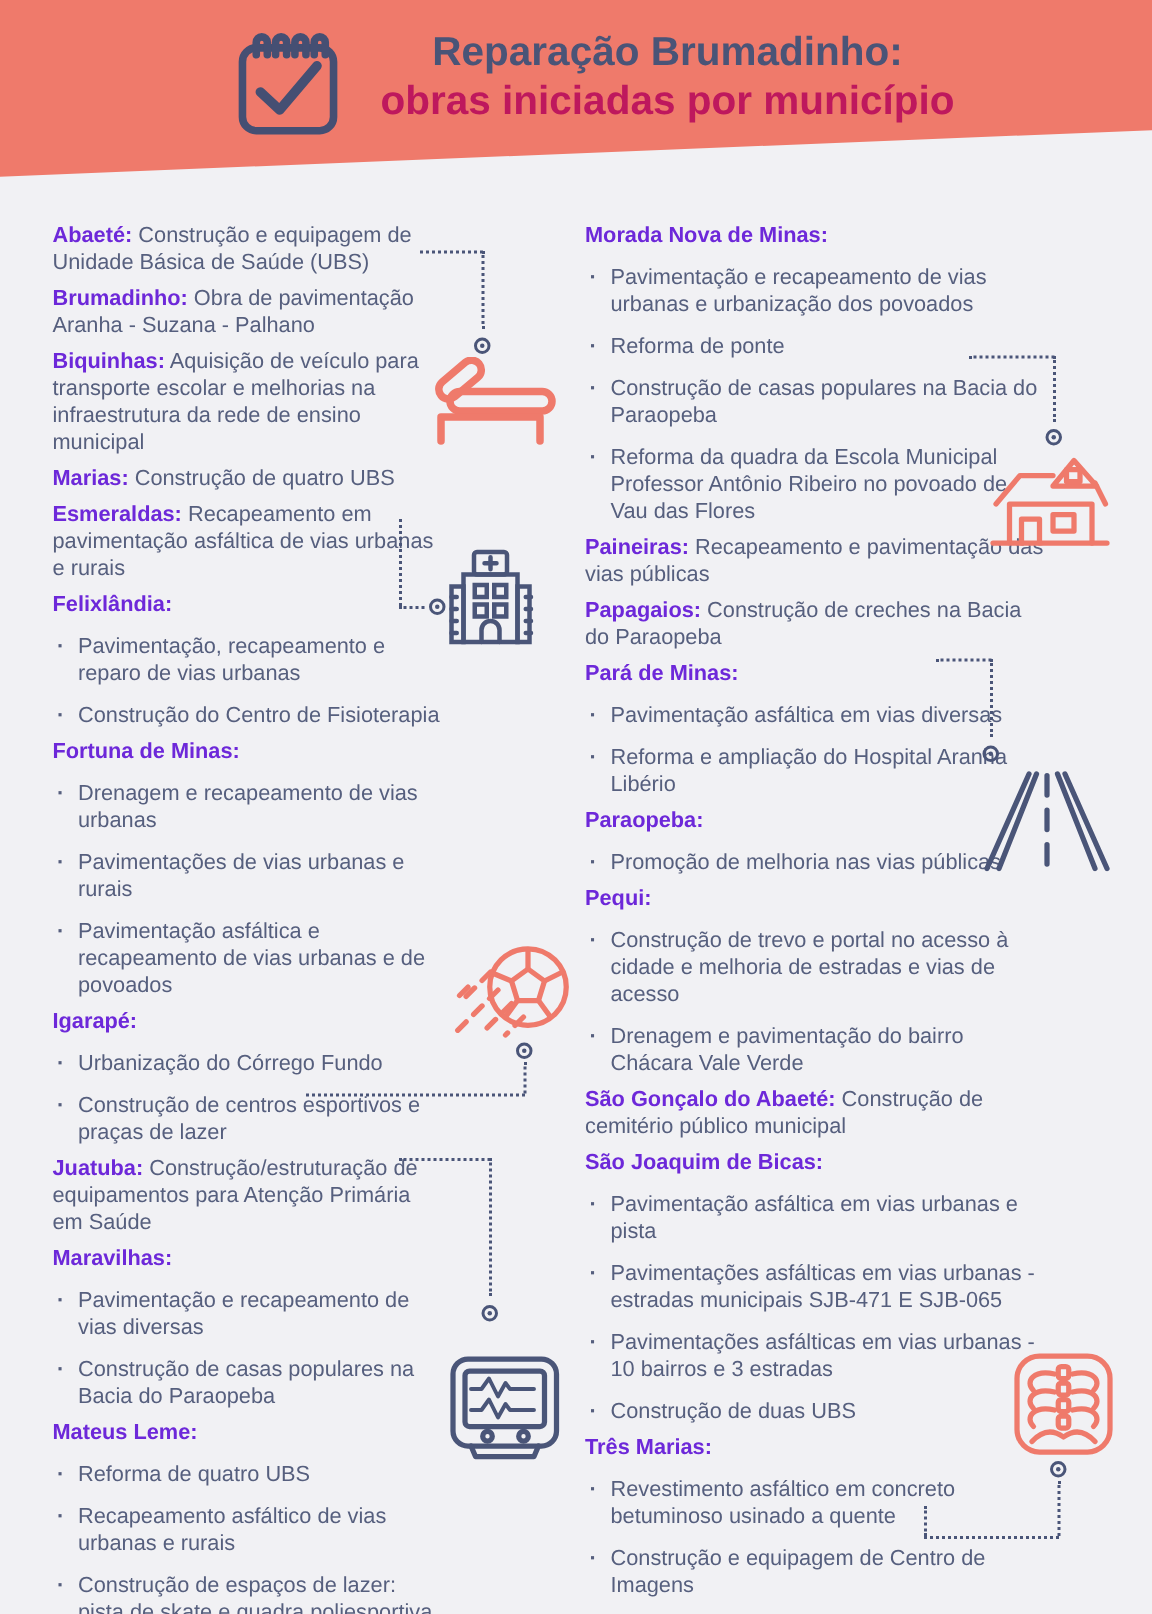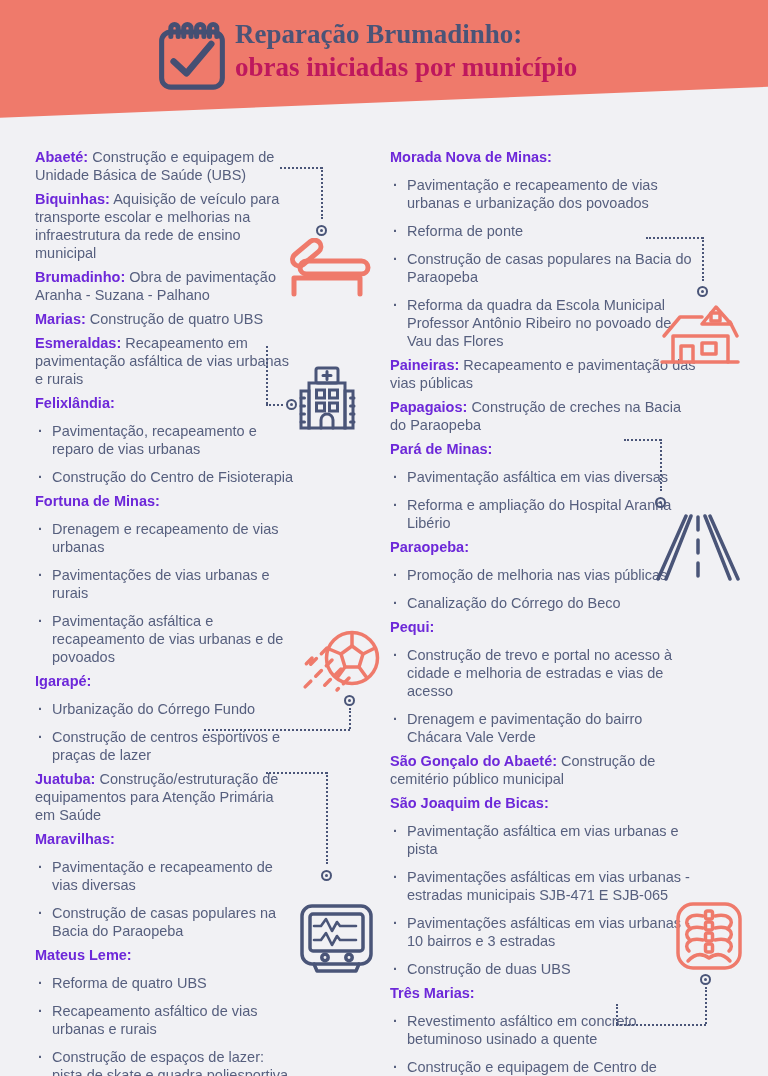--- a/index.html
+++ b/index.html
@@ -9,21 +9,21 @@
     font-family:"Liberation Sans", sans-serif;
   }
   
   .header {
     position:absolute; left:0; top:0; width:768px; height:124px;
     background:#EF7A6B;
     clip-path:polygon(0 0, 100% 0, 100% 70%, 0 95%);
   }
   .title-wrap {
     position:absolute; left:235px; top:18px; width:420px;
-    font-weight:bold; font-size:27px; line-height:33px;font-family:Liberation Serif, serif;
+    text-align:center; font-weight:bold; font-size:27px; line-height:33px;
   }
   .title-l1 { color:#4A5477; }
   .title-l2 { color:#be185d; }
   .hdr-icon { position:absolute; left:146px; top:8px; }
 
   
   .col { position:absolute; top:148px; color:#565F7E; font-size:14.5px; line-height:18px; }
   .col-left  { left:35px;  width:262px; }
   .col-right { left:390px; width:306px; }
   .entry { margin:0 0 6px 0; }
@@ -60,24 +60,24 @@
 <div class="title-wrap">
   <div class="title-l1">Reparação Brumadinho:</div>
   <div class="title-l2">obras iniciadas por município</div>
 </div>
 
 <div class="col col-left">
     <div class="entry">
       <p class="lead"><span class="mname">Abaeté:</span> Construção e equipagem de Unidade Básica de Saúde (UBS)</p>
     </div>
     <div class="entry">
+      <p class="lead"><span class="mname">Brumadinho:</span> Obra de pavimentação Aranha - Suzana - Palhano</p>
+    </div>
+    <div class="entry">
       <p class="lead"><span class="mname">Biquinhas:</span> Aquisição de veículo para transporte escolar e melhorias na infraestrutura da rede de ensino municipal</p>
-    </div>
-    <div class="entry">
-      <p class="lead"><span class="mname">Brumadinho:</span> Obra de pavimentação Aranha - Suzana - Palhano</p>
     </div>
     <div class="entry">
       <p class="lead"><span class="mname">Marias:</span> Construção de quatro UBS</p>
     </div>
     <div class="entry">
       <p class="lead"><span class="mname">Esmeraldas:</span> Recapeamento em pavimentação asfáltica de vias urbanas e rurais</p>
     </div>
     <div class="entry">
       <p class="lead"><span class="mname">Felixlândia:</span></p>
       <ul>
@@ -139,21 +139,20 @@
       <p class="lead"><span class="mname">Pará de Minas:</span></p>
       <ul>
         <li>Pavimentação asfáltica em vias diversas</li>
         <li>Reforma e ampliação do Hospital Aranha Libério</li>
       </ul>
     </div>
     <div class="entry">
       <p class="lead"><span class="mname">Paraopeba:</span></p>
       <ul>
         <li>Promoção de melhoria nas vias públicas</li>
-        <li>Canalização do Córrego do Beco</li>
       </ul>
     </div>
     <div class="entry">
       <p class="lead"><span class="mname">Pequi:</span></p>
       <ul>
         <li>Construção de trevo e portal no acesso à cidade e melhoria de estradas e vias de acesso</li>
         <li>Drenagem e pavimentação do bairro Chácara Vale Verde</li>
       </ul>
     </div>
     <div class="entry">

